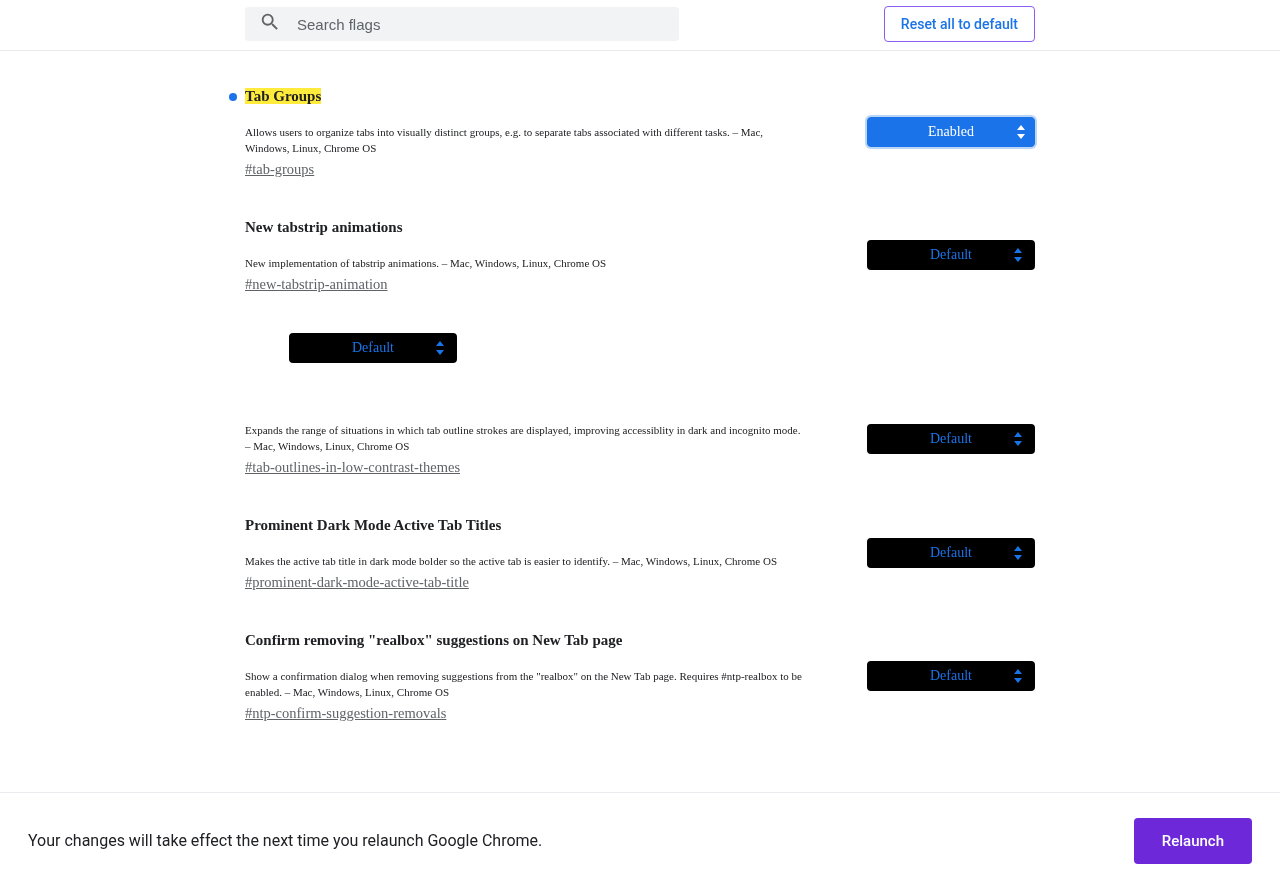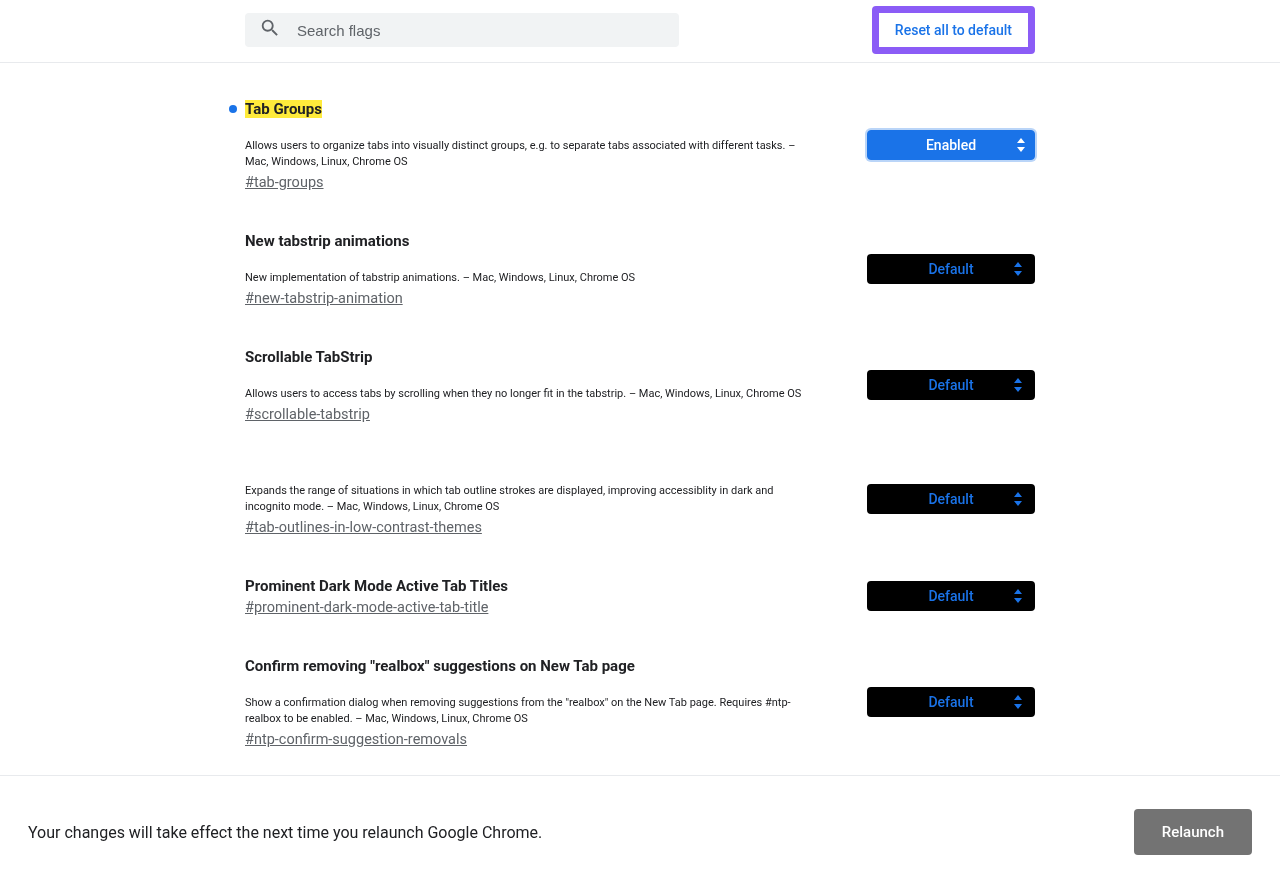--- a/index.html
+++ b/index.html
@@ -4,40 +4,40 @@
 <style>
   * { box-sizing: border-box; }
   html, body { margin:0; padding:0; font-family: "Roboto", "Helvetica Neue", Arial, sans-serif; color:#202124; background:#fff; }
   .wrap { width: 790px; margin: 0 auto; padding-top: 6px; }
   .topbar { display:flex; align-items:center; padding: 0; margin-bottom: 5px; }
   .search-box { flex:0 0 auto; width: 434px; height: 34px; background:#f1f3f4; border-radius:4px; display:flex; align-items:center; padding:0 14px; }
   .search-box svg { width:22px; height:22px; fill:#5f6368; margin-right:14px; }
   .search-box input { border:none; background:transparent; outline:none; font-size:15px; flex:1; color:#202124; }
   .search-box input::placeholder { color:#5f6368; }
   .spacer { flex:1; }
-  .reset-btn { background:#fff; border:7px solid #8b5cf6; color:#1a73e8; font-size:14px; font-weight:500; padding:9px 16px; border-radius:4px; cursor:pointer; font-family:inherit; }
+  .reset-btn { background:#fff; border:1px solid #8b5cf6; color:#1a73e8; font-size:14px; font-weight:500; padding:9px 16px; border-radius:4px; cursor:pointer; font-family:inherit; }
   .sep-line { border-bottom:1px solid #e8eaed; width:100%; margin-top:8px; }
-  .flags-area { padding-top: 30px; }
+  .flags-area { padding-top: 30px; font-family: Liberation Serif, serif; }
   .flag-row { display:flex; align-items:center; margin-bottom: 40px; position:relative; }
   .flag-text { flex:1; padding-right: 20px; }
   .flag-title { font-size:15px; font-weight:700; color:#202124; display:inline; }
   .flag-title.hl { background:#ffeb3b; }
   .flag-desc { font-size:11px; color:#202124; line-height:1.45; margin-top:20px; }
   .flag-hash { font-size:14.5px; color:#5f6368; text-decoration:underline; margin-top:4px; display:inline-block; cursor:pointer; }
   .select-wrap { flex:0 0 168px; position:relative;padding-left:44px; }
   .sel { width:168px; height:30px; border:4px solid #000000; border-radius:4px; background:#000000; color:#1a73e8; font-size:14px; font-weight:500; text-align:center; display:flex; align-items:center; justify-content:center; cursor:pointer; position:relative; font-family:inherit; }
   .sel.active { background:#1a73e8; color:#fff; border:1px solid #1a73e8; box-shadow: 0 0 0 2px rgba(26,115,232,0.3); }
   .sel .arrows { position:absolute; right:8px; top:50%; transform:translateY(-50%); width:10px; height:14px; }
   .sel .arrows svg { width:10px; height:14px; display:block; }
   .dot { width:8px; height:8px; background:#1a73e8; border-radius:50%; position:absolute; left:-16px; top:6px; }
   .title-row { position:relative; }
-  .footer-bar { position:fixed; bottom:0; left:0; right:0; background:#fff; border-top:1px solid #e8eaed; height:113px; display:flex; align-items:center; padding:0 28px; }
+  .footer-bar { position:fixed; bottom:0; left:0; right:0; background:#fff; border-top:1px solid #e8eaed; height:96px; display:flex; align-items:center; padding:0 28px; }
   .footer-msg { font-size:16px; color:#202124; }
   .footer-spacer { flex:1; }
-  .relaunch-btn { background:#737373; color:#fff; border:none; font-size:15px; font-weight:500; padding:14px 28px; border-radius:4px; cursor:pointer; font-family:inherit; }
+  .relaunch-btn { background:#6d28d9; color:#fff; border:none; font-size:15px; font-weight:500; padding:14px 28px; border-radius:4px; cursor:pointer; font-family:inherit; }
   .body-scroll { padding-bottom:120px; }
 </style>
 </head>
 <body>
 
 <div class="body-scroll">
   <div class="wrap">
     <div class="topbar">
       <div class="search-box">
         <span>
@@ -74,21 +74,20 @@
               <span>Default</span>
               <span class="arrows">
                 <svg viewBox="0 0 10 14">
                   <path d="M5 0 L9 5 L1 5 Z M5 14 L1 9 L9 9 Z" fill="#1a73e8"></path>
                 </svg>
               </span>
             </div>
           </div>
         </div>
         <div class="flag-row">
-          <div class="flag-text"><div class="title-row"><span class="flag-title">Scrollable TabStrip</span></div><div class="flag-desc">Allows users to access tabs by scrolling when they no longer fit in the tabstrip. – Mac, Windows, Linux, Chrome OS</div><a class="flag-hash">#scrollable-tabstrip</a></div>
           <div class="select-wrap">
             <div class="sel">
               <span>Default</span>
               <span class="arrows">
                 <svg viewBox="0 0 10 14">
                   <path d="M5 0 L9 5 L1 5 Z M5 14 L1 9 L9 9 Z" fill="#1a73e8"></path>
                 </svg>
               </span>
             </div>
           </div>
@@ -100,21 +99,21 @@
               <span>Default</span>
               <span class="arrows">
                 <svg viewBox="0 0 10 14">
                   <path d="M5 0 L9 5 L1 5 Z M5 14 L1 9 L9 9 Z" fill="#1a73e8"></path>
                 </svg>
               </span>
             </div>
           </div>
         </div>
         <div class="flag-row">
-          <div class="flag-text"><div class="title-row"><span class="flag-title">Prominent Dark Mode Active Tab Titles</span></div><a class="flag-hash">#prominent-dark-mode-active-tab-title</a></div>
+          <div class="flag-text"><div class="title-row"><span class="flag-title">Prominent Dark Mode Active Tab Titles</span></div><div class="flag-desc">Makes the active tab title in dark mode bolder so the active tab is easier to identify. – Mac, Windows, Linux, Chrome OS</div><a class="flag-hash">#prominent-dark-mode-active-tab-title</a></div>
           <div class="select-wrap">
             <div class="sel">
               <span>Default</span>
               <span class="arrows">
                 <svg viewBox="0 0 10 14">
                   <path d="M5 0 L9 5 L1 5 Z M5 14 L1 9 L9 9 Z" fill="#1a73e8"></path>
                 </svg>
               </span>
             </div>
           </div>

